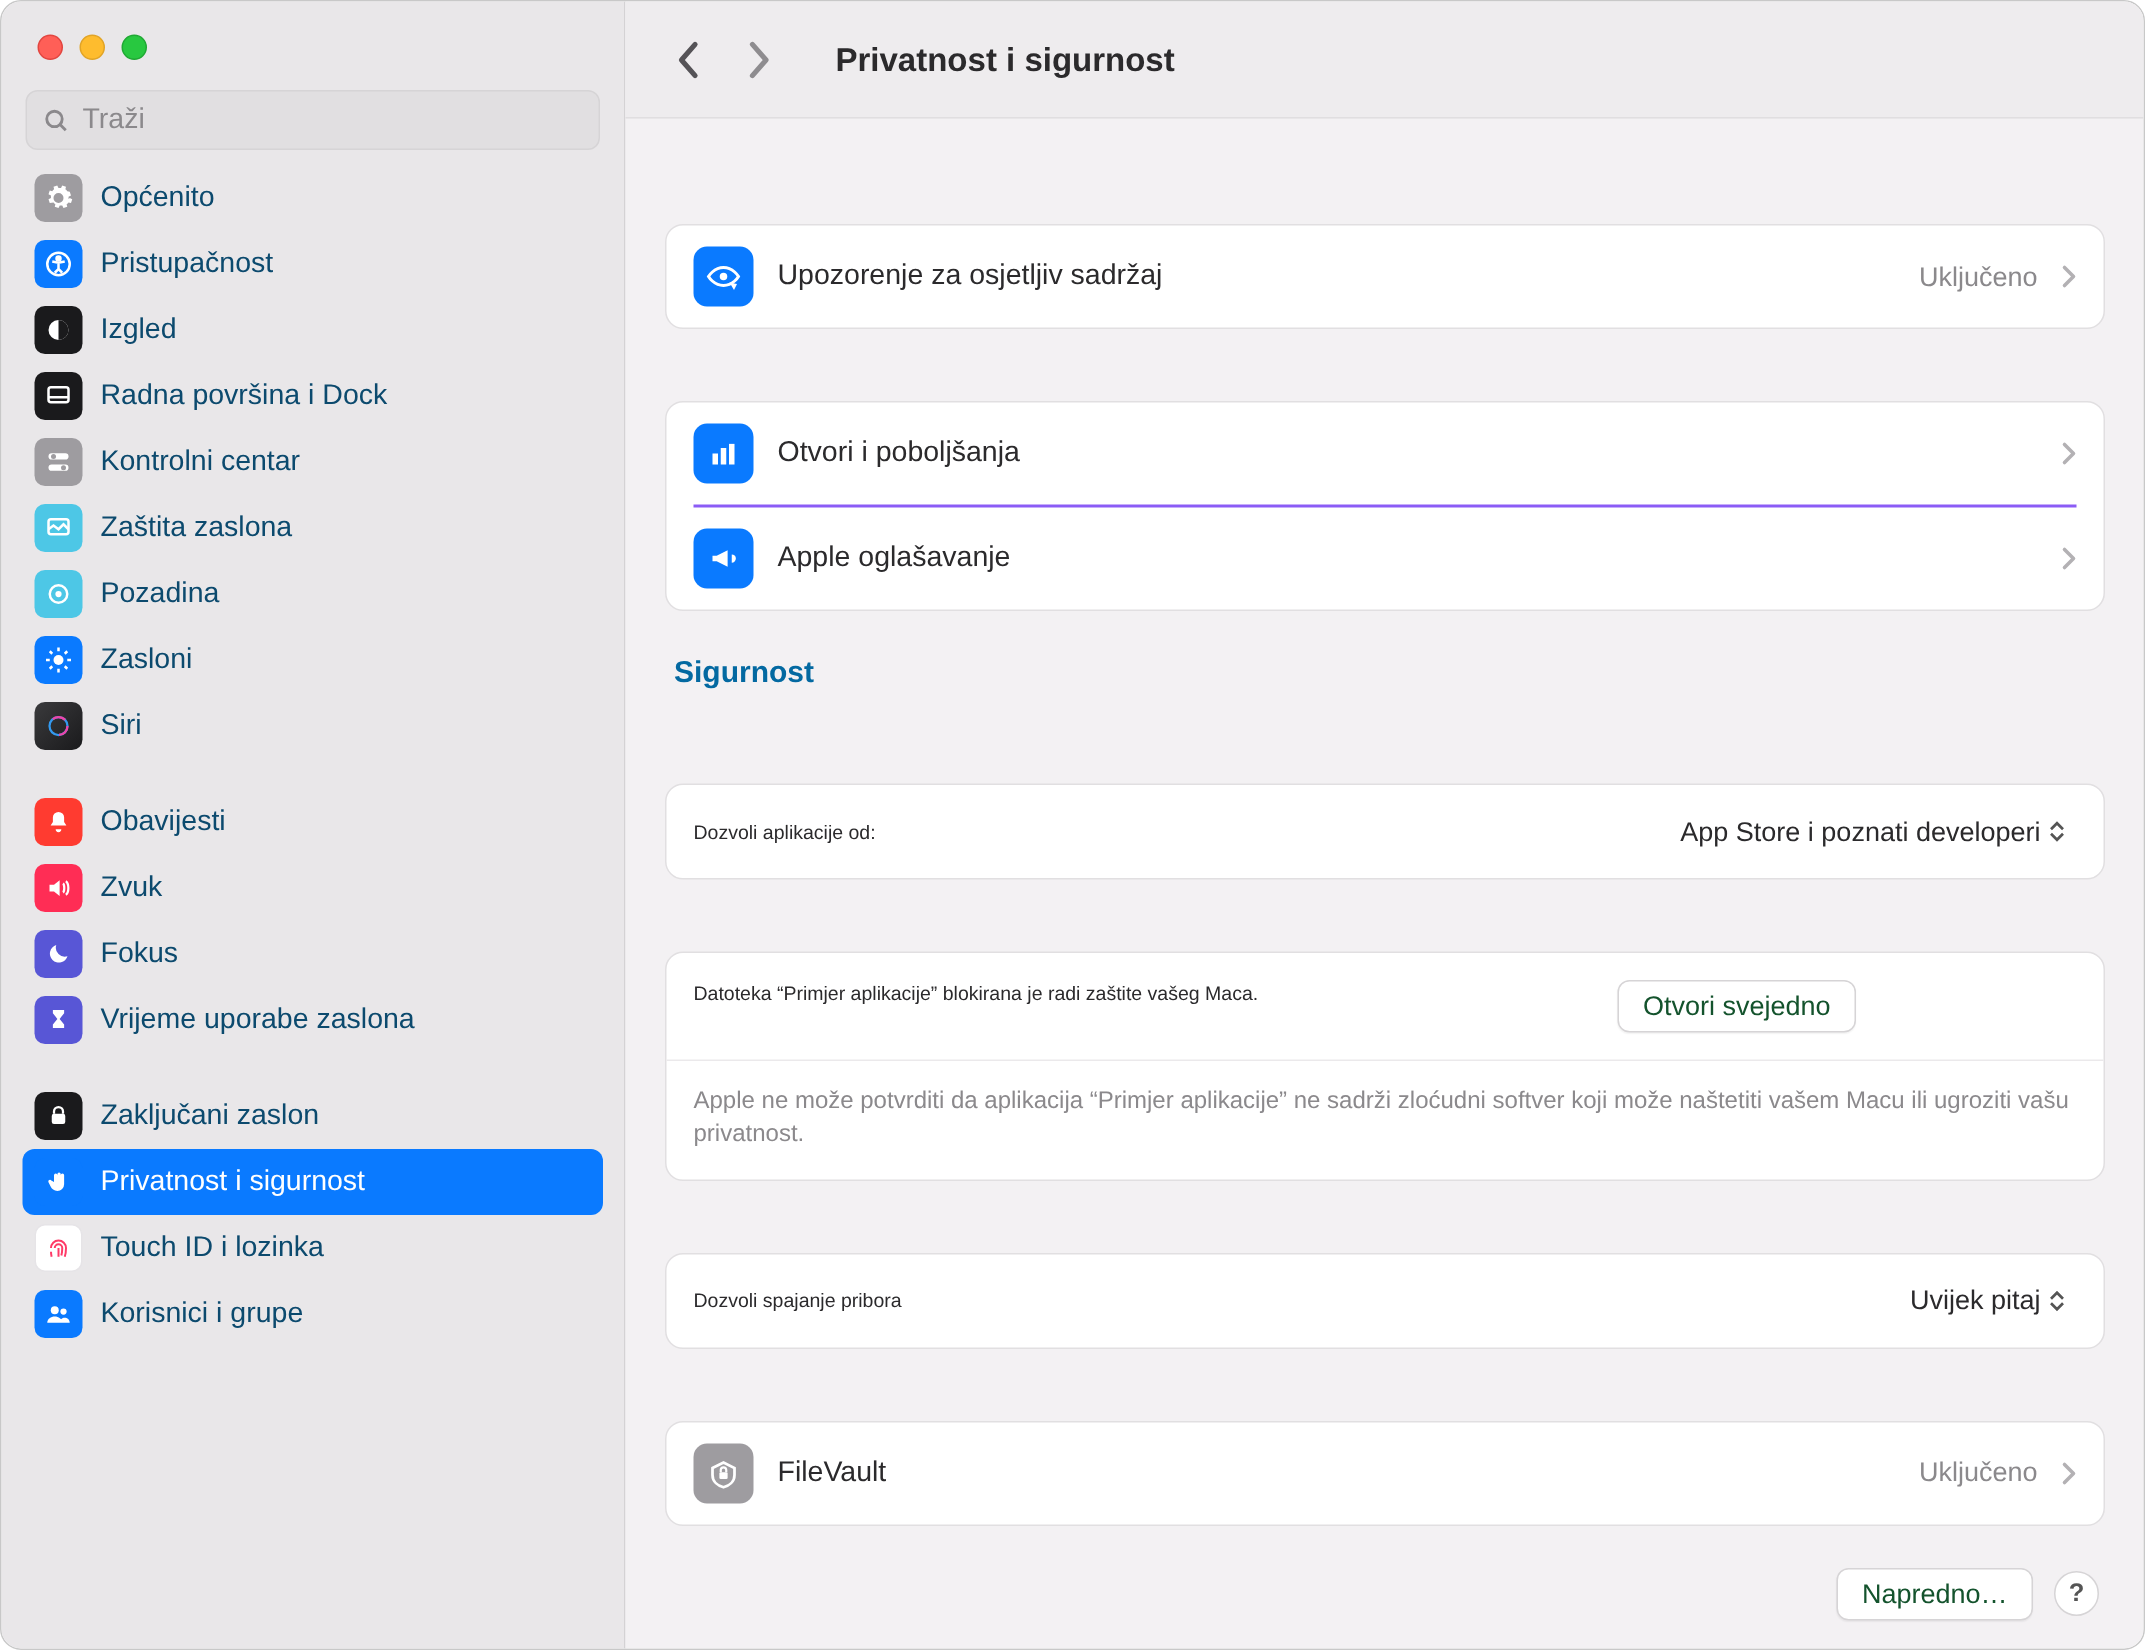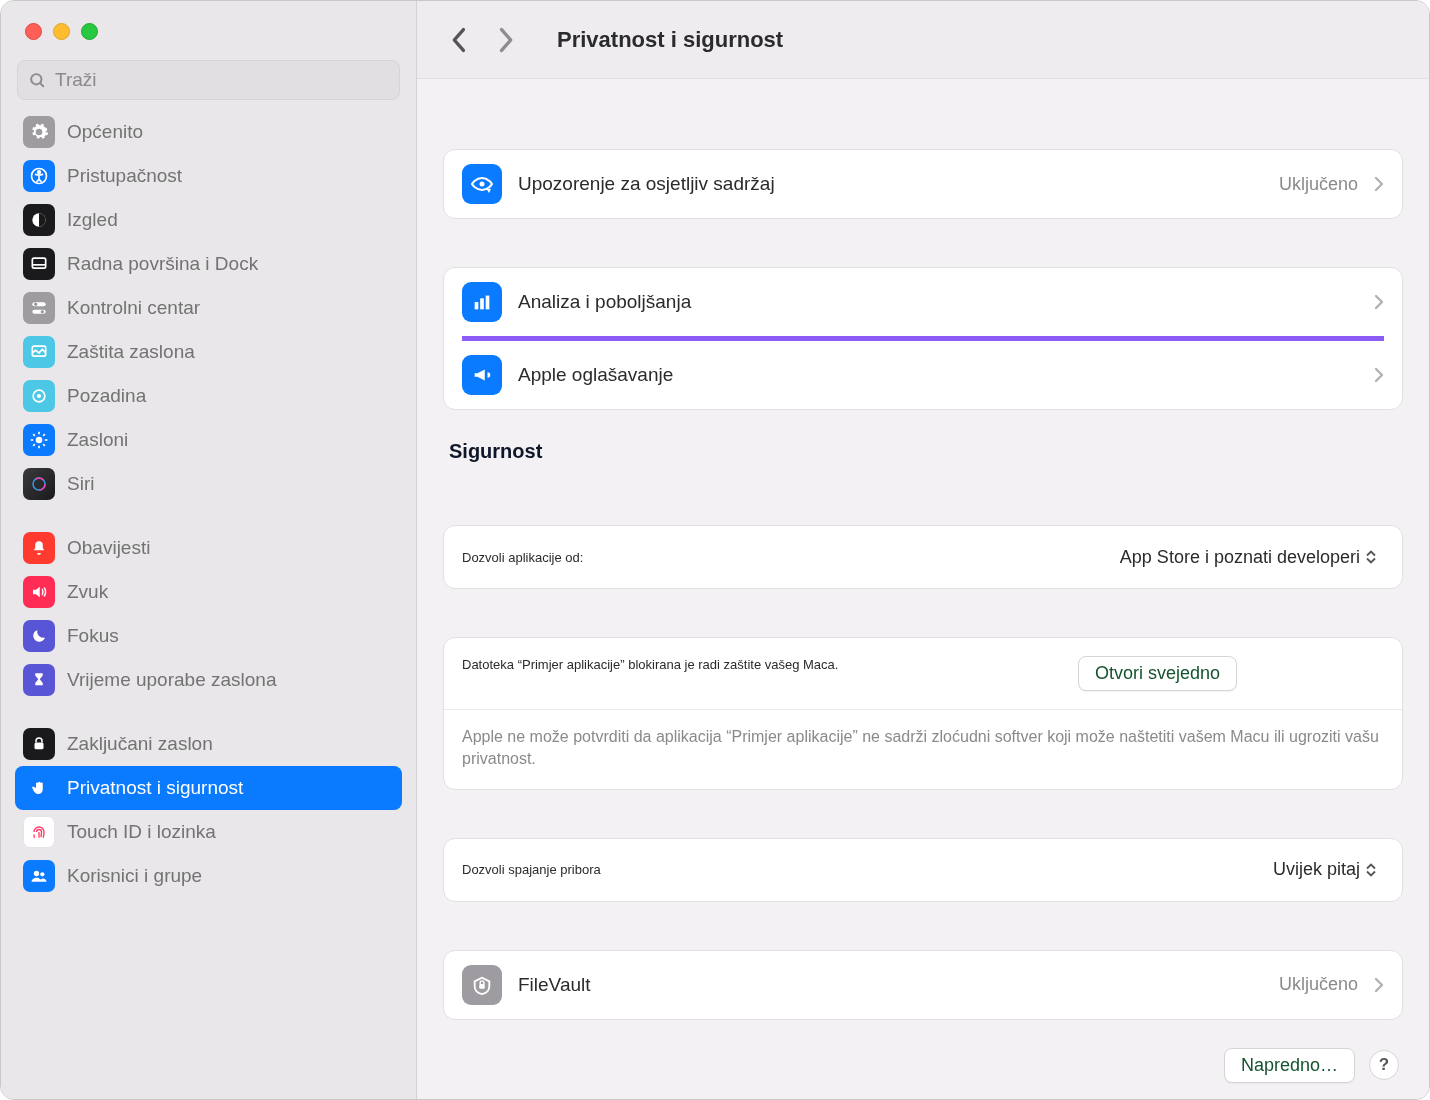--- a/index.html
+++ b/index.html
@@ -34,21 +34,21 @@
     display: flex; align-items: center; gap: 8px;
     padding: 0 10px;
     color: #8b898c; font-size: 19px;
   }
   .search svg { flex: none; }
   .side-list { overflow-y: auto; padding: 0 14px 14px 14px; }
   .side-item {
     display: flex; align-items: center; gap: 12px;
     height: 44px; padding: 0 8px;
     border-radius: 8px;
-    font-size: 19px; color: #737373;
+    font-size: 19px; color: #0c4a6e;
     cursor: default;
   }
   .side-item.selected { background: #0a7aff; color: #fff; }
   .side-icon {
     width: 32px; height: 32px; border-radius: 7px;
     display: flex; align-items: center; justify-content: center;
     flex: none;
     color: #fff;
   }
   .side-gap { height: 20px; }
@@ -70,31 +70,31 @@
   .content { flex:1; overflow-y:auto; padding: 22px 26px; }
   .card {
     background: #fff; border: 1px solid #e1dfe1;
     border-radius: 12px; margin-bottom: 22px; margin-top: 48px;
   }
   .row {
     display: flex; align-items: center; gap: 16px;
     padding: 14px 18px;
     min-height: 62px;
   }
-  .row + .row { border-top: 5px solid #8b5cf6; margin: 0 18px; padding-left:0; padding-right:0;align-items:center; }
+  .row + .row { border-top: 2px solid #8b5cf6; margin: 0 18px; padding-left:0; padding-right:0;align-items:center; }
   .row-label { font-size: 19px; color: #2b2a2c; flex:1; }
   .row-status { font-size: 18px; color: #8b898c; }
   .chevron { color: #b3b1b4; flex:none; }
   .row-icon {
     width: 40px; height: 40px; border-radius: 9px;
     display:flex; align-items:center; justify-content:center;
     flex:none; color:#fff;
   }
   .section-h {
-    font-size: 20px; font-weight: 700; color:#0f172a;
+    font-size: 20px; font-weight: 700; color:#0369a1;
     padding: 8px 6px 14px 6px;
   }
   .select-pill {
     display:flex; align-items:center; gap:6px;
     font-size: 18px; color:#2b2a2c;
     padding: 2px 8px; border-radius:6px;
   }
   .updown { display:flex; flex-direction:column; line-height:0; color:#555; }
   .btn {
     background:#fff; border:1px solid #d6d4d6; border-radius:8px;
@@ -346,21 +346,21 @@
 
       <div class="card">
         <div class="row">
           <div class="row-icon" style="background:#0a7aff">
             <svg width="22" height="22" viewBox="0 0 24 24" fill="#fff">
                 <rect x="4" y="12" width="4" height="8"></rect>
                 <rect x="10" y="8" width="4" height="12"></rect>
                 <rect x="16" y="5" width="4" height="15"></rect>
               </svg>
           </div>
-          <div class="row-label">Analiza i poboljšanja</div>
+          <div class="row-label">Otvori i poboljšanja</div>
           <svg class="chevron" width="10" height="16" viewBox="0 0 10 16" fill="none" stroke="currentColor" stroke-width="2.4" stroke-linecap="round" stroke-linejoin="round">
               <polyline points="2 2 8 8 2 14"></polyline>
             </svg>
         </div>
         <div class="row">
           <div class="row-icon" style="background:#0a7aff">
             <svg width="22" height="22" viewBox="0 0 24 24" fill="#fff">
                 <path d="M4 10v4h3l8 4V6l-8 4H4zm14-1a3 3 0 010 6"></path>
               </svg>
           </div>

